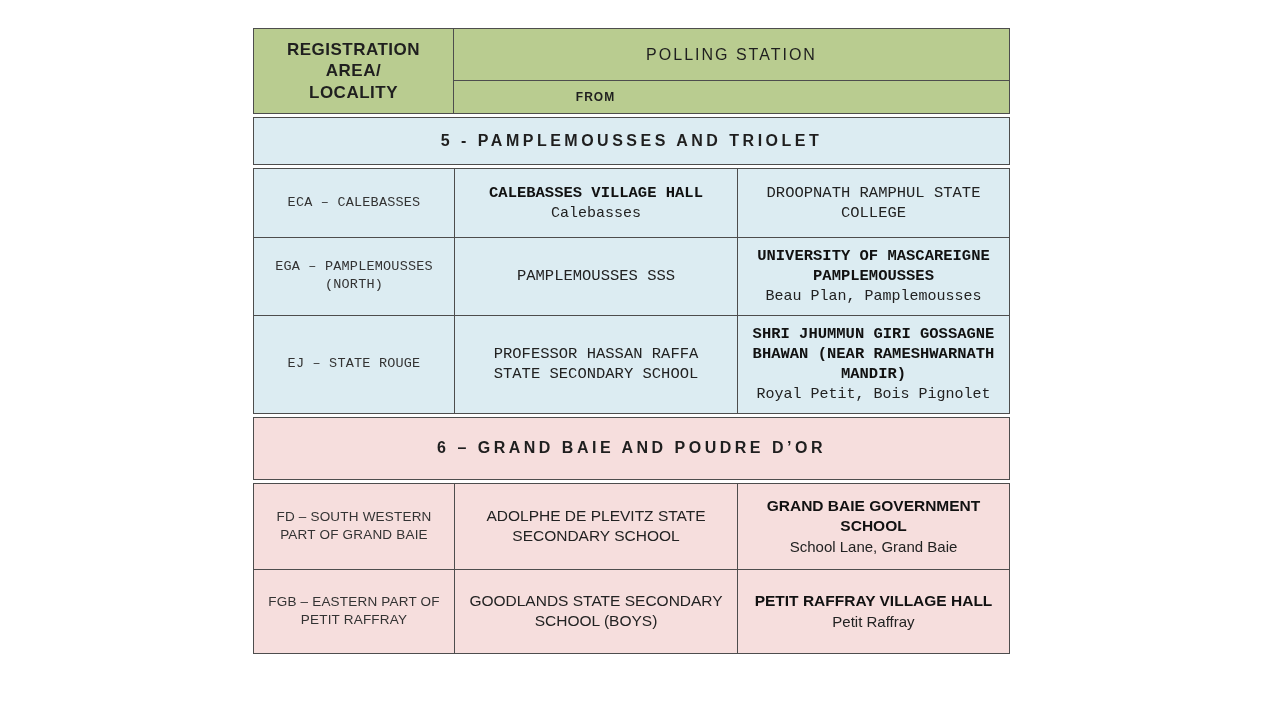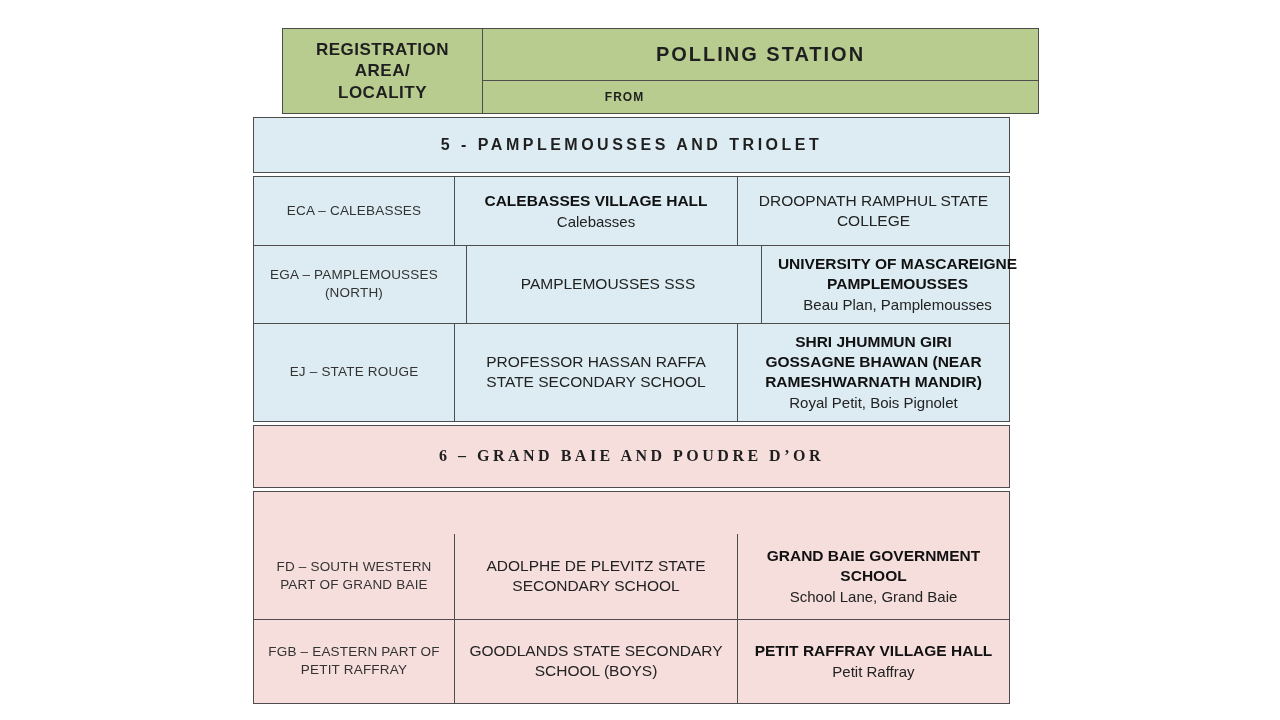--- a/index.html
+++ b/index.html
@@ -26,54 +26,53 @@
     width: 100%;
   }
   .gap { height: 3px; }
 
   
   .hdr {
     display: grid;
     grid-template-columns: 200px 283px 272px;
     grid-template-rows: 52px 32px;
     background: var(--header-bg);
-    margin-left: 29px;
   }
   .hdr-reg {
     grid-row: 1 / 3; grid-column: 1;
     display: flex; align-items: center; justify-content: center;
     text-align: center;
     font-weight: bold; font-size: 17px; line-height: 1.25;
     letter-spacing: 0.5px;
     white-space: pre-line;
     border-right: 1px solid var(--border);
   }
   .hdr-ps {
     grid-row: 1; grid-column: 2 / 4;
     display: flex; align-items: center; justify-content: center;
-    font-weight: bold; font-size: 20px; letter-spacing: 2px;
+    font-weight: normal; font-size: 16px; letter-spacing: 2px;
     border-bottom: 1px solid var(--border);
   }
   .hdr-from, .hdr-to {
     display: flex; align-items: center; justify-content: center;
     font-weight: bold; font-size: 12px; letter-spacing: 1px;
   }
   .hdr-to { border-left: 1px solid var(--border); }
 
   
   .banner {
     display: flex; align-items: center; justify-content: center;
     font-weight: bold; font-size: 16px; letter-spacing: 3.5px;
     text-align: center;
   }
-  .banner.s5 { background: var(--s5-bg); height: 56px; }
-  .banner.s6 { background: var(--s6-bg); height: 63px; font-family: Liberation Serif, serif; }
+  .banner.s5 { background: var(--s5-bg); height: 48px; }
+  .banner.s6 { background: var(--s6-bg); height: 63px; }
 
   
-  .rows.s5 { background: var(--s5-bg); }
+  .rows.s5 { background: var(--s5-bg); font-family: Liberation Mono, monospace; }
   .rows.s6 { background: var(--s6-bg); }
   .row {
     display: grid;
     grid-template-columns: 200px 283px 272px;
   }
   .row + .row { border-top: 1px solid var(--border); }
   .cell {
     display: flex; flex-direction: column;
     align-items: center; justify-content: center;
     text-align: center;
@@ -83,24 +82,24 @@
   .area {
     font-size: 13.5px; color: #333333;
     line-height: 1.35; letter-spacing: 0.2px;
   }
   .from-cell { font-size: 15.5px; line-height: 1.3; color: #222222; }
   .to-name { font-weight: bold; font-size: 15.5px; line-height: 1.3; color: #111111; }
   .to-addr { font-size: 15px; line-height: 1.3; color: #222222; margin-top: 1px; }
 
   
   .row.h68 { min-height: 68px; }
-  .row.h70 { min-height: 70px; gap: 12px; }
+  .row.h70 { min-height: 70px; }
   .row.h73 { min-height: 73px; }
   .row.h69 { min-height: 69px; }
-  .row.h85 { min-height: 85px; margin-top: 42px; }
+  .row.h85 { min-height: 85px; }
   .row.h84 { min-height: 84px; }
 </style>
 </head>
 <body>
 
 <div class="table-wrap">
 
   <div class="box hdr">
     <div class="hdr-reg">REGISTRATION
 AREA/

